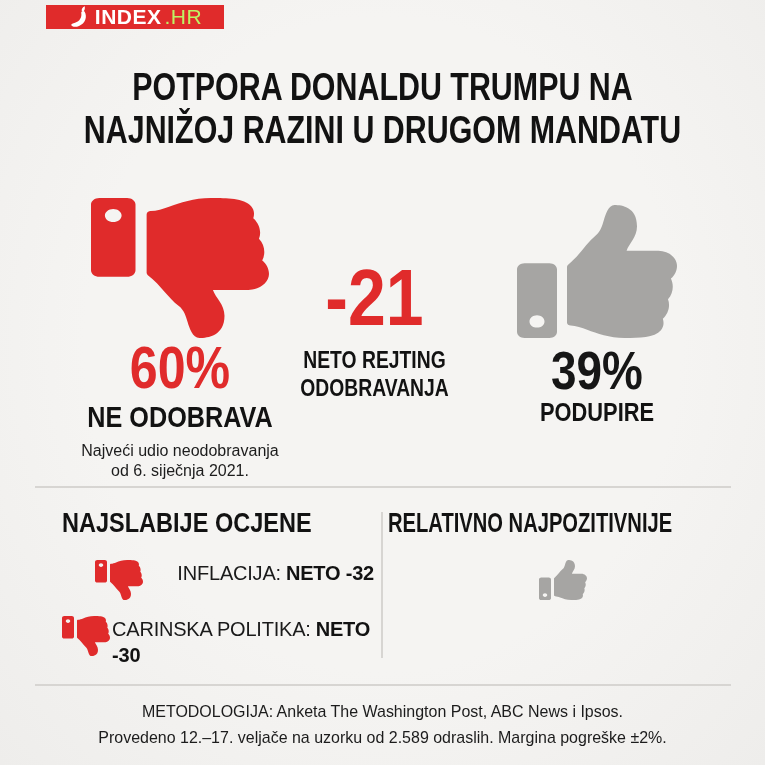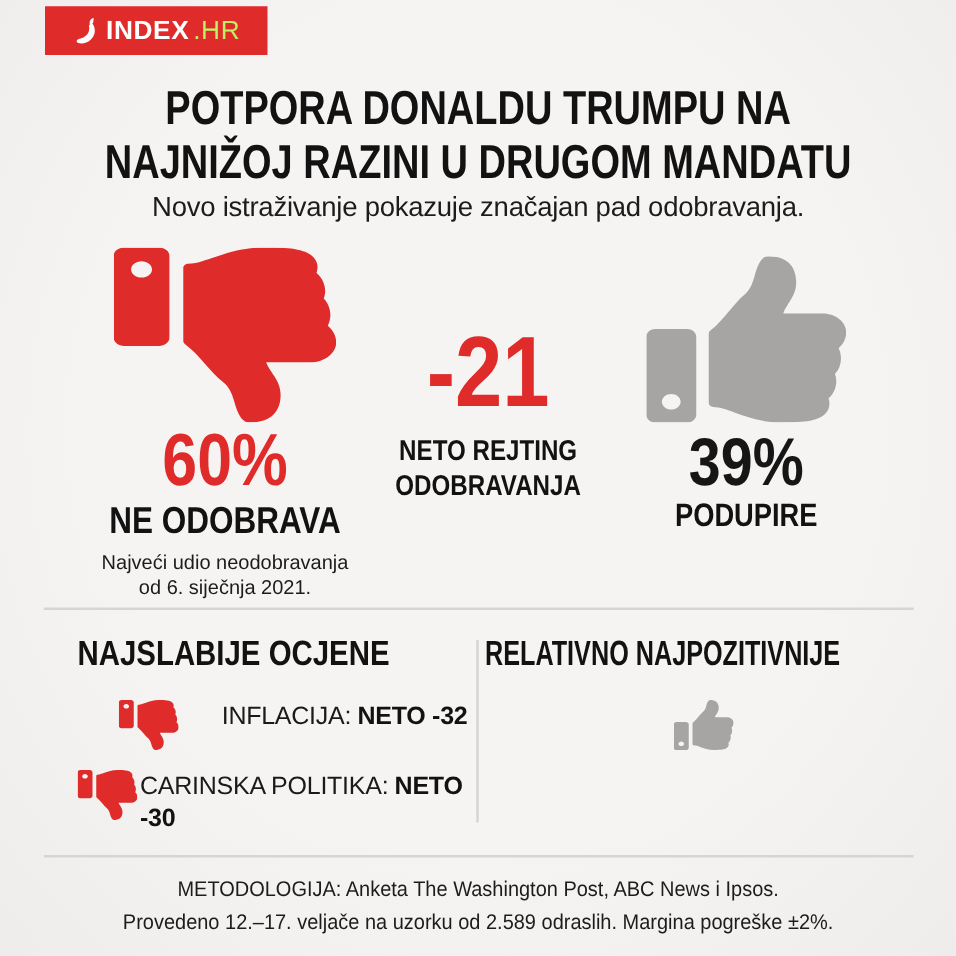--- a/index.html
+++ b/index.html
@@ -7,40 +7,40 @@
   body {
     font-family:"Liberation Sans", sans-serif;
     color:#161616;
   }
   .canvas {
     position:relative; width:765px; height:765px; overflow:hidden;
     background:radial-gradient(ellipse at 50% 45%, #f5f4f2 55%, #eeedeb 100%);
   }
   
   .logo {
-    position:absolute; left:36px; top:5px; width:178px; height:39px;
+    position:absolute; left:46px; top:5px; width:178px; height:24px;
     background:#e02b2b; display:flex; align-items:center; justify-content:center; gap:3px;
   }
   .logo .pepper { width:22px; height:26px; margin-right:2px; }
   .logo .brand { color:#fff; font-weight:bold; font-size:21px; letter-spacing:.5px; }
   .logo .tld { color:#bef264; font-weight:normal; font-size:21px; letter-spacing:.5px; }
   
   .title {
     position:absolute; top:66px; left:0; right:0; text-align:center;
     font-size:38px; font-weight:bold; line-height:1.14; color:#121212;
     transform:scaleX(.8); letter-spacing:0;
   }
   .subtitle {
     position:absolute; top:153px; left:0; right:0; text-align:center;
     font-size:22px; letter-spacing:-.2px; color:#1c1c1c;
   }
   
   .col { position:absolute; text-align:center; }
   .col-disapprove { left:40px;  top:198px; width:280px; }
-  .col-net        { left:298px; top:238px; width:185px; }
+  .col-net        { left:282px; top:238px; width:185px; }
   .col-approve    { left:492px; top:205px; width:210px; }
   svg.thumb { display:block; margin:0 auto; }
   svg.thumb.down { transform:scaleY(-1); }
   svg.red  { fill:#e02b2b; }
   svg.gray { fill:#a6a5a3; }
   .icon-down-big { width:178px; height:140px; }
   .icon-up-big   { width:160px; height:133px; margin-top:3px; }
   .big-value { font-weight:bold; line-height:.95; transform:scaleX(.85); }
   .red-text  { color:#e02b2b; }
   .v60  { font-size:59px; margin-top:2px; }
@@ -100,21 +100,20 @@
       <path fill="#ffffff" d="M17.5 7.5 C17 4.5 18.5 2.2 21.5 1.2 C21.3 3.4 21.8 5.2 20.3 7.4 C19.3 8.6 17.8 8.8 17.5 7.5 Z"></path>
     </svg>
     <span class="brand">INDEX</span>
       <span class="tld">.HR</span>
   </div>
 
   <div class="title">
     <div>POTPORA DONALDU TRUMPU NA</div>
     <div>NAJNIŽOJ RAZINI U DRUGOM MANDATU</div>
   </div>
-  <div class="subtitle">Novo istraživanje pokazuje značajan pad odobravanja.</div>
 
   <div class="col col-disapprove">
     <svg class="thumb down red icon-down-big" viewBox="0 0 512 512" preserveAspectRatio="none">
         <use href="#thumb-shape"></use>
       </svg>
     <div class="big-value red-text v60">60%</div>
     <div class="stat-label l60">NE ODOBRAVA</div>
     <div class="note">
       <div>Najveći udio neodobravanja</div>
       <div>od 6. siječnja 2021.</div>

